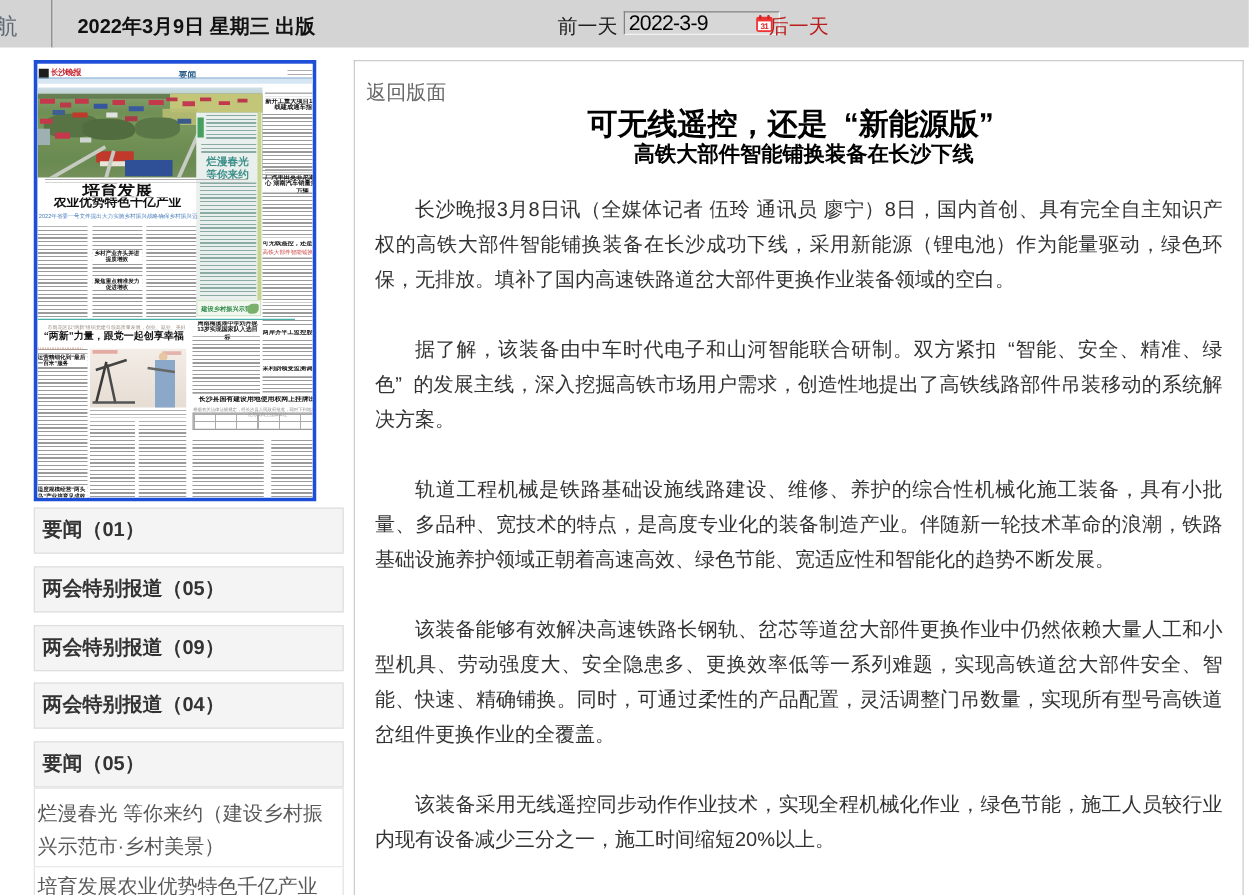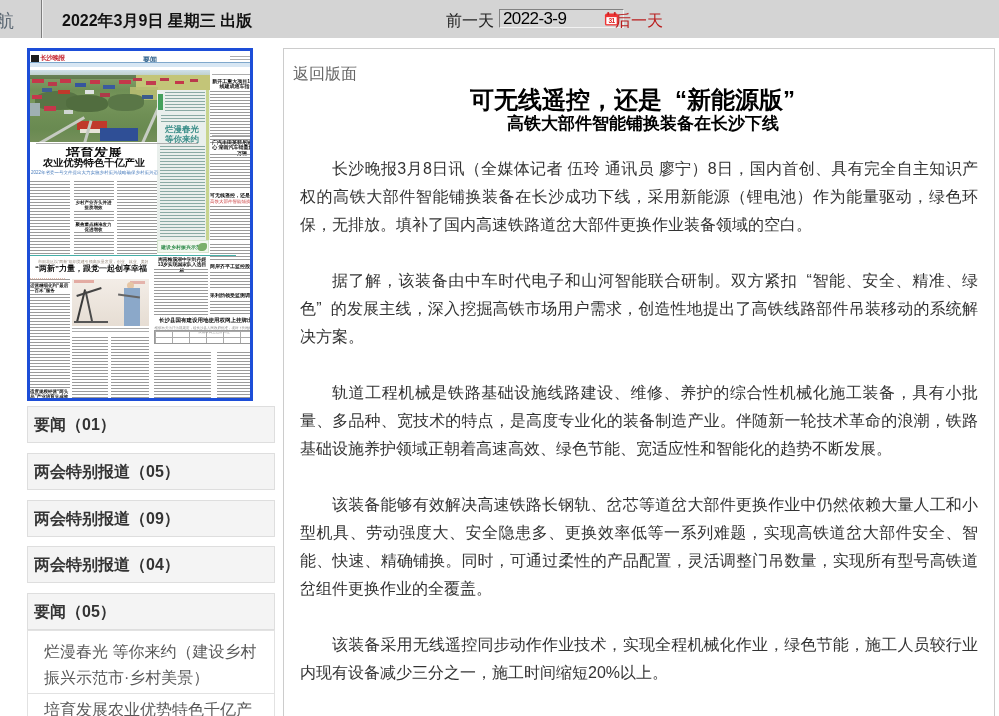--- a/index.html
+++ b/index.html
@@ -19,21 +19,21 @@
   #nextday { position:absolute; left:615px; top:11px; color:#b91c1c; }
 
   
   #thumb { position:absolute; left:27px; top:48px; width:226px; height:353px;
     border:3px solid #1d4ed8; background:#fff; overflow:hidden; }
   .sbtn { position:absolute; left:27px; width:248px; height:37px;
     background:#f4f4f4; border:1px solid #dedede; font-size:16px; font-weight:bold;
     color:#333; line-height:35px; padding-left:6px; }
   .slink { position:absolute; left:27px; width:248px; background:#fff;
     border:1px solid #e2e2e2; font-size:16px; color:#595959; line-height:25.6px;
-    padding:8px 8px 3px 16px; }
+    padding:8px 8px 3px 2px; }
 
   
   #thumbin { position:relative; width:244px; height:351px; background:#fff; }
   .tn { position:absolute; }
   .tx { background:repeating-linear-gradient(#9b9b9b 0 1px, transparent 1px 3px); }
   .tx2 { background:repeating-linear-gradient(#adadad 0 1px, transparent 1px 3px); }
   .txt { background:repeating-linear-gradient(#8aaaa4 0 1px, transparent 1px 3px); }
   .hd { color:#111; font-weight:bold; text-align:center; overflow:hidden; }
 
   

